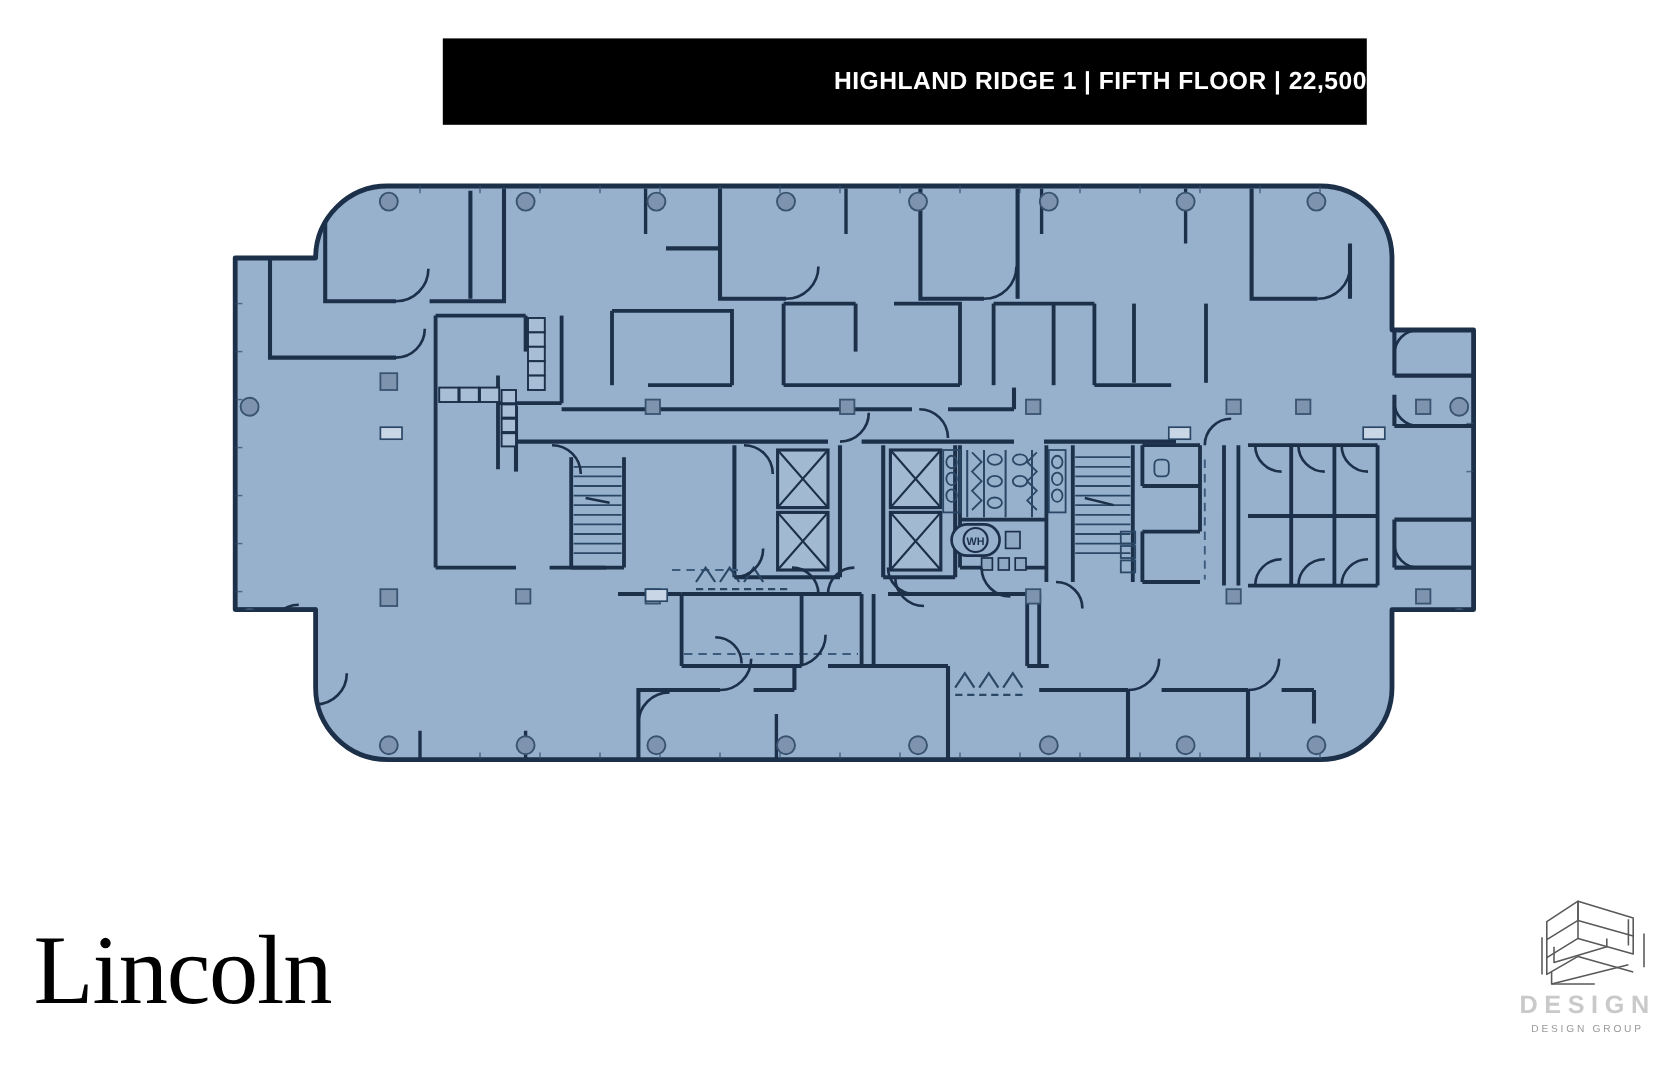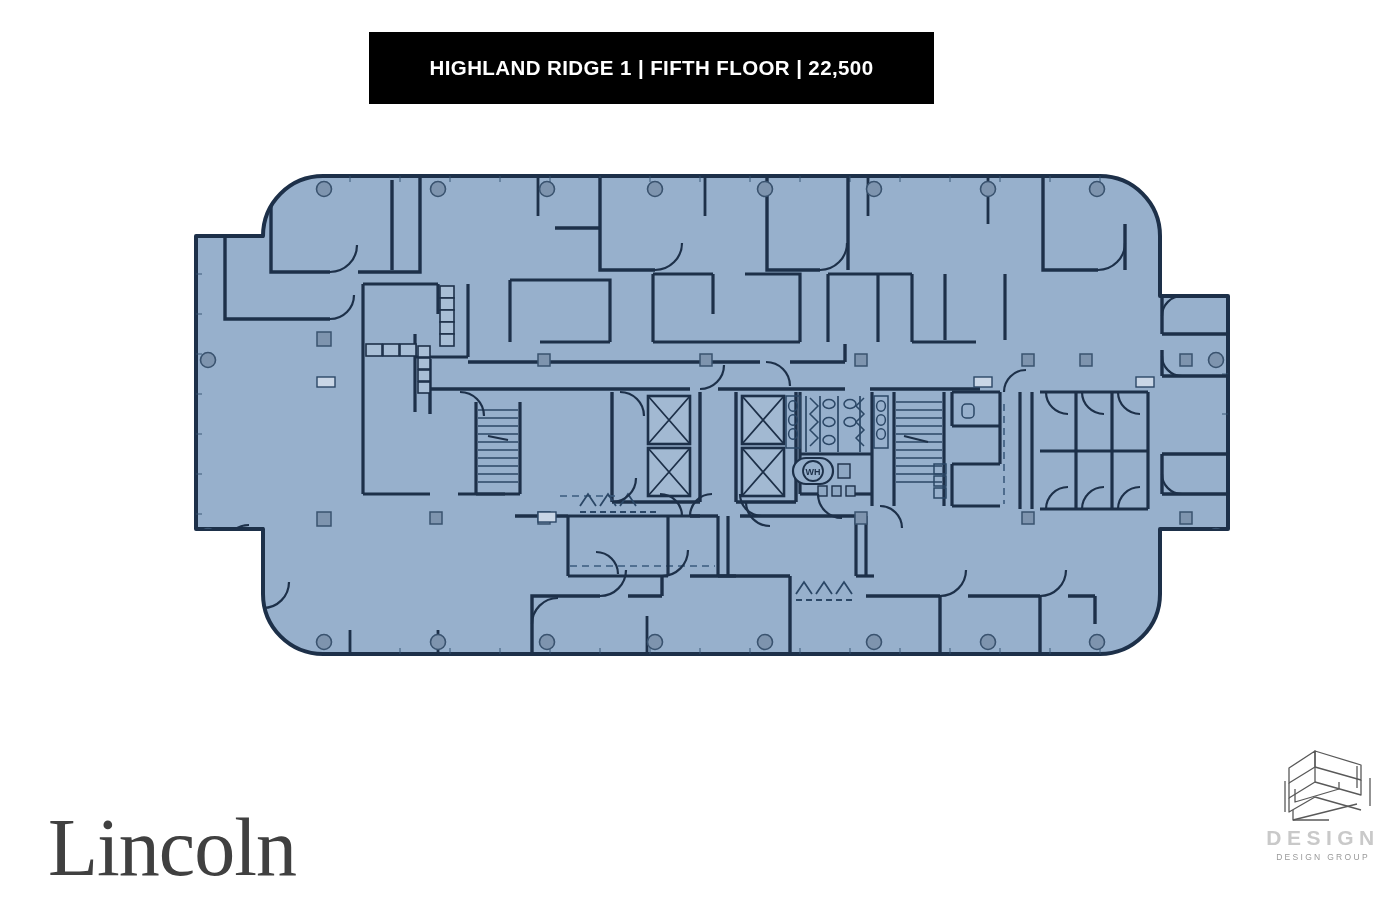--- a/index.html
+++ b/index.html
@@ -13,58 +13,57 @@
     position: relative;
     font-family: "Liberation Sans", sans-serif;
     overflow: hidden;
   }
 
   
   #title-bar {
     position: absolute;
     left: 369px;
     top: 32px;
-    width: 565px;
+    width: 770px;
     height: 72px;
     background: #000000;
     display: flex;
     align-items: center;
-    justify-content: center;
+    justify-content: flex-end;
   }
   #title-text {
     color: #ffffff;
     font-family: "Liberation Sans", sans-serif;
     font-size: 20.5px;
     font-weight: bold;
     letter-spacing: 0.4px;
     white-space: nowrap;
   }
 
   
   #plan-stage {
     position: absolute;
     left: 0;
-    top: 164px;
+    top: 143px;
     width: 1204px;
     height: 540px;
   }
   #plan-svg { display: block; width: 1400px; height: 540px; }
 
   
   #lincoln-logo {
     position: absolute;
-    left: 48px;
+    left: 28px;
     top: 768px;
     font-family: "Liberation Serif", "DejaVu Serif", serif;
     font-size: 82px;
     line-height: 1;
-    color: #404040;
+    color: #000000;
     letter-spacing: -1px;
     font-weight: normal;
-    margin-top: 39px;
   }
 
   
   #sorci-logo {
     position: absolute;
     left: 1263px;
     top: 748px;
     width: 120px;
     height: 120px;
   }

